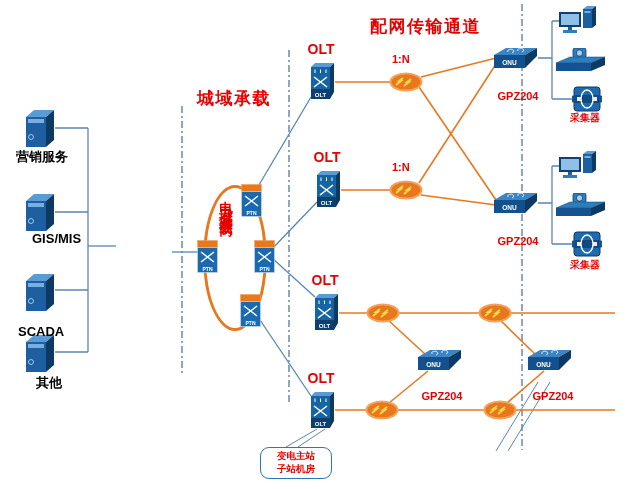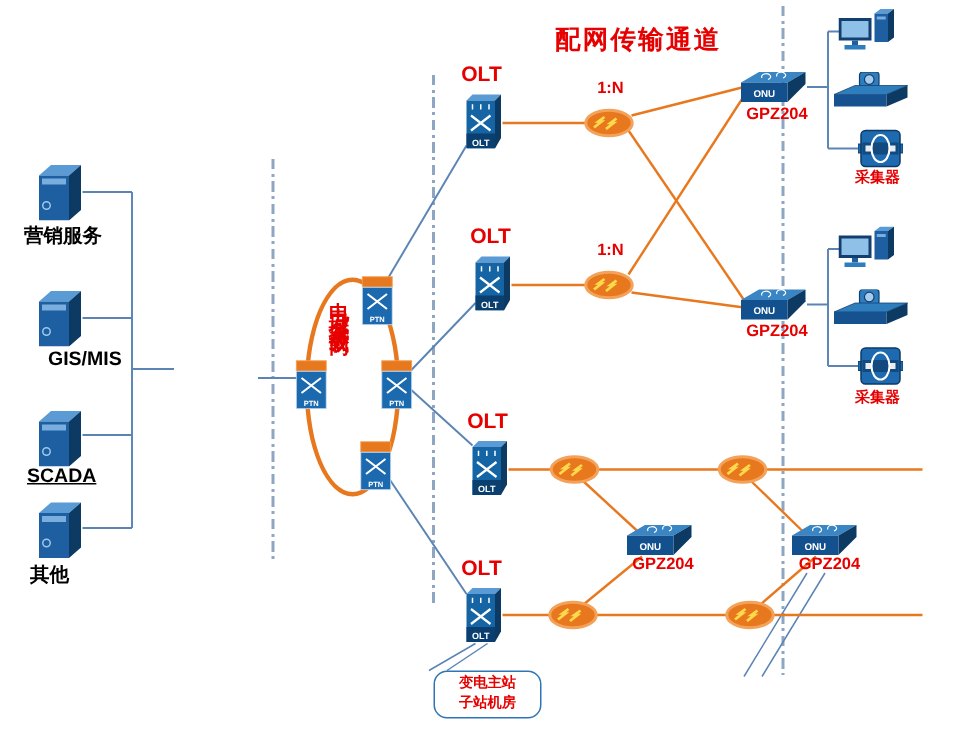--- a/index.html
+++ b/index.html
@@ -1,22 +1,22 @@
 <!DOCTYPE html>
 <html><head>
 <meta charset="utf-8">
 <style>
   html,body{margin:0;padding:0;background:#fff;font-family:"Liberation Sans",sans-serif;}
   #stage{position:relative;width:636px;height:489px;background:#fff;overflow:hidden;}
   .abs{position:absolute;}
   .red{color:#e60000;font-weight:bold;}
   .t17{font-size:17px;letter-spacing:1.5px;white-space:nowrap;}
   .olt-label{font-size:14px;width:30px;text-align:center;}
-  .ratio{font-size:11px;width:30px;text-align:center;}
-  .model{font-size:11px;width:44px;text-align:center;white-space:nowrap;}
+  .ratio{font-size:11px;width:30px;}
+  .model{font-size:11px;width:44px;text-align:center;white-space:nowrap;margin-top:20px;}
   .coll-label{font-size:10px;width:36px;text-align:left;white-space:nowrap;}
   .srv-label{font-size:13px;font-weight:bold;color:#000;width:64px;}
   .panel{border:3px dashed #2e75b6;border-radius:32px;}
   .panel-title{position:absolute;top:2px;left:0;width:100%;text-align:center;}
   .ring{border:3px solid #e8781e;border-radius:50%;}
   .vtext{writing-mode:vertical-rl;text-orientation:upright;font-size:13.5px;letter-spacing:4px;font-weight:bold;color:#e60000;line-height:1;}
   .divider{width:2px;background:repeating-linear-gradient(180deg,#8fa6c2 0 7px,transparent 7px 10px,#8fa6c2 10px 12px,transparent 12px 15px);}
   .callout{border:1.6px solid #2e75b6;border-radius:9px;background:#fff;color:#e60000;font-weight:bold;font-size:9.5px;text-align:center;white-space:pre-line;line-height:1.35;padding:2px 4px;z-index:4;}
   svg.wires{position:absolute;left:0;top:0;z-index:1;}
   .dev{z-index:2;}
@@ -62,20 +62,21 @@
       <path d="M339,313 H615"></path>
       <path d="M388,320 L426,355"></path>
       <path d="M500,320 L536,355"></path>
       <path d="M335,410 H615"></path>
       <path d="M389,403 L428,371"></path>
       <path d="M507,403 L544,371"></path>
     </g>
   </svg>
 
   <div class="abs red t17 lbl" style="left:370px;top:15px;">配网传输通道</div>
+  <div class="abs red t17 lbl" style="left:197px;top:87px;">城域承载</div>
 
 
   <div class="abs dev" style="left:24px;top:109px;">
     <svg width="32" height="38">
       <polygon points="2,8 22,8 30,1 10,1" fill="#5b9bd5"></polygon>
         <polygon points="22,8 30,1 30,31 22,38" fill="#0d3a63"></polygon>
       <rect x="2" y="8" width="20" height="30" fill="#1d5fa0"></rect>
         <rect x="4" y="10" width="16" height="4" fill="#79aede"></rect>
       <circle cx="7" cy="28" r="2.5" fill="none" stroke="#9cc7ea" stroke-width="1"></circle>
     </svg>
@@ -95,32 +96,32 @@
 
   <div class="abs dev" style="left:24px;top:273px;">
     <svg width="32" height="38">
       <polygon points="2,8 22,8 30,1 10,1" fill="#5b9bd5"></polygon>
         <polygon points="22,8 30,1 30,31 22,38" fill="#0d3a63"></polygon>
       <rect x="2" y="8" width="20" height="30" fill="#1d5fa0"></rect>
         <rect x="4" y="10" width="16" height="4" fill="#79aede"></rect>
       <circle cx="7" cy="28" r="2.5" fill="none" stroke="#9cc7ea" stroke-width="1"></circle>
     </svg>
   </div>
-  <div class="abs srv-label lbl" style="left:18px;top:309px;text-decoration:underline;">SCADA</div>
+  <div class="abs srv-label lbl" style="left:18px;top:324px;">SCADA</div>
 
   <div class="abs dev" style="left:24px;top:334px;">
     <svg width="32" height="38">
       <polygon points="2,8 22,8 30,1 10,1" fill="#5b9bd5"></polygon>
         <polygon points="22,8 30,1 30,31 22,38" fill="#0d3a63"></polygon>
       <rect x="2" y="8" width="20" height="30" fill="#1d5fa0"></rect>
         <rect x="4" y="10" width="16" height="4" fill="#79aede"></rect>
       <circle cx="7" cy="28" r="2.5" fill="none" stroke="#9cc7ea" stroke-width="1"></circle>
     </svg>
   </div>
-  <div class="abs srv-label lbl" style="left:20px;top:374px;">其他</div>
+  <div class="abs srv-label lbl" style="left:36px;top:374px;">其他</div>
 
 
   <div class="abs ring" style="left:203px;top:185px;width:58px;height:140px;"></div>
   <div class="abs vtext lbl" style="left:219px;top:190px;height:134px;">电力城域承载网</div>
 
   <div class="abs dev" style="left:241px;top:184px;">
     <svg width="21" height="33">
       <rect x="0.5" y="0.5" width="20" height="7" fill="#e8781e" stroke="#f4a259" stroke-width="0.6"></rect>
       <rect x="0.5" y="7.5" width="20" height="25" fill="#1b6ab0" stroke="#cfe0ef" stroke-width="0.6"></rect>
       <path d="M4,12 L17,22 M17,12 L4,22" stroke="#fff" stroke-width="1.4" fill="none"></path>
@@ -350,16 +351,16 @@
       <rect x="27" y="10" width="3" height="6" fill="#1d6ab0" stroke="#0d3a63" stroke-width="0.6"></rect>
       <rect x="2" y="1" width="26" height="24" rx="3" fill="#1d6ab0" stroke="#0d3a63" stroke-width="1"></rect>
       <rect x="3" y="9" width="24" height="8" fill="#12497e"></rect>
       <rect x="5" y="11" width="4" height="4" fill="#fff" opacity="0.9"></rect>
         <rect x="21" y="11" width="4" height="4" fill="#fff" opacity="0.9"></rect>
       <ellipse cx="15" cy="13" rx="6" ry="9" fill="none" stroke="#fff" stroke-width="1.4"></ellipse>
     </svg>
   </div>
   <div class="abs red coll-label lbl" style="left:570px;top:258px;">采集器</div>
 
-  <div class="abs callout" style="left:260px;top:447px;width:62px;margin-left:29px;">变电主站
+  <div class="abs callout" style="left:260px;top:447px;width:62px;">变电主站
 子站机房</div>
 
 </div>
 
 </body></html>

